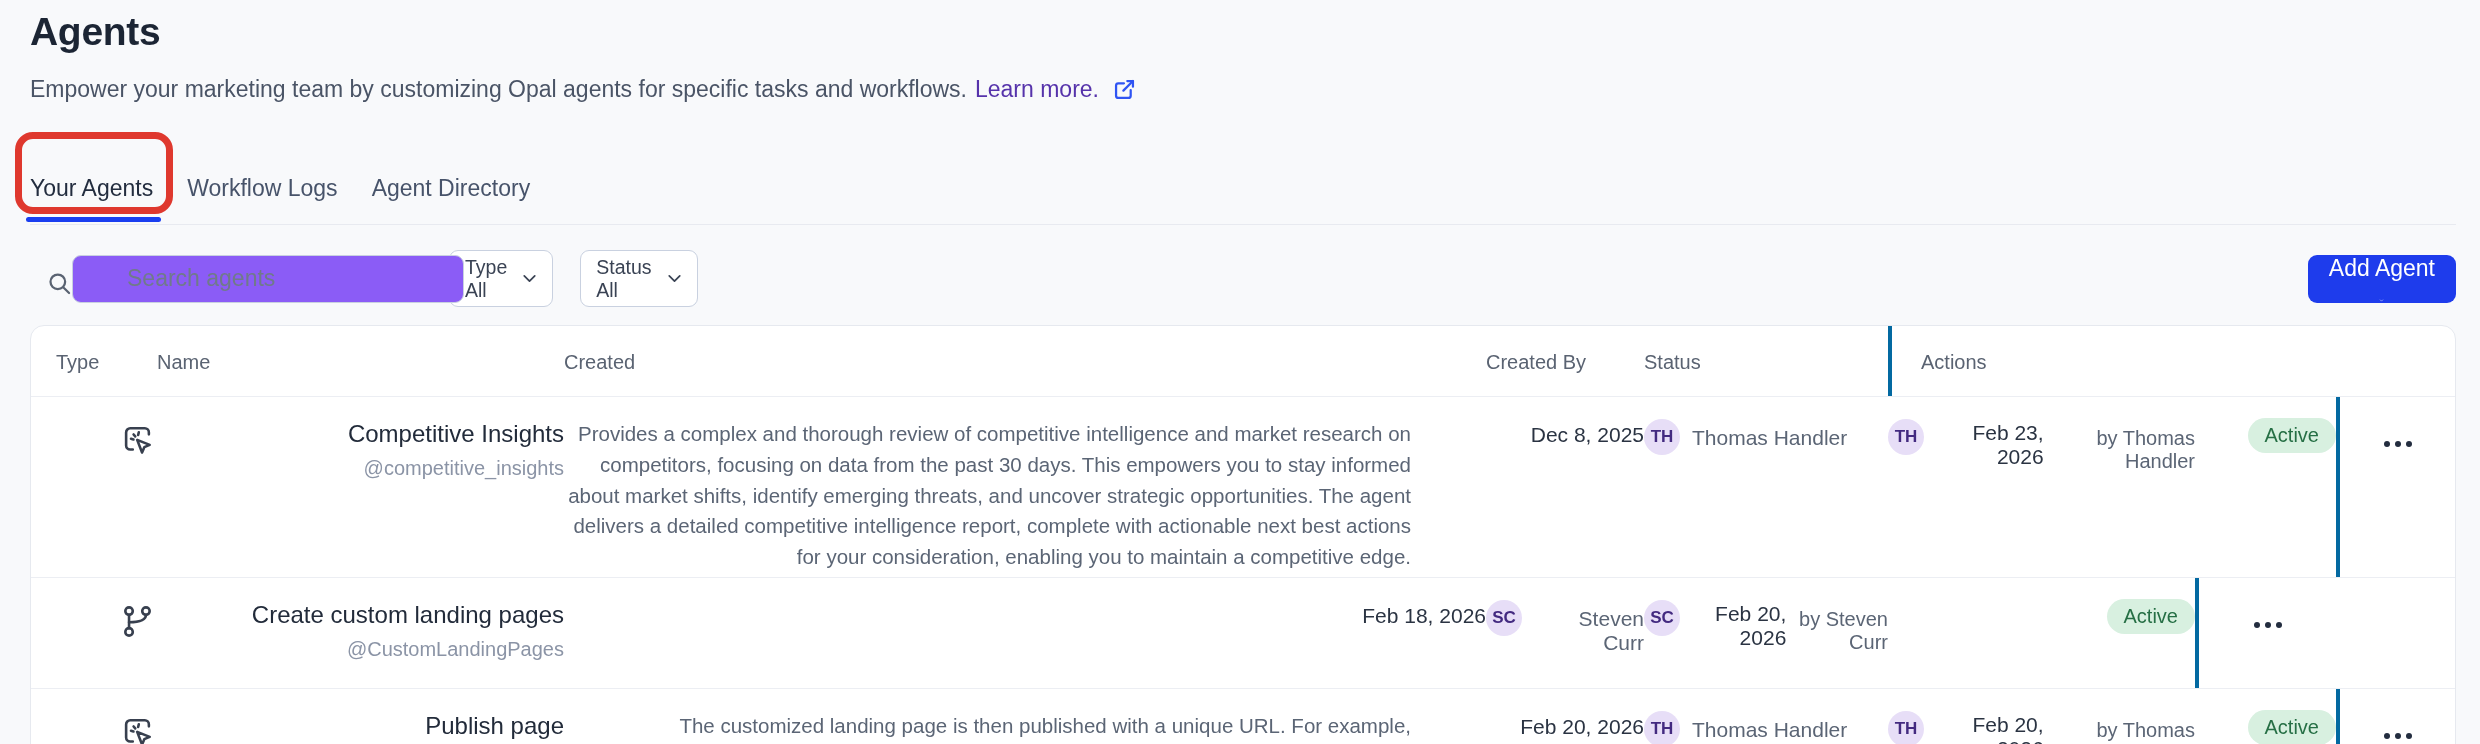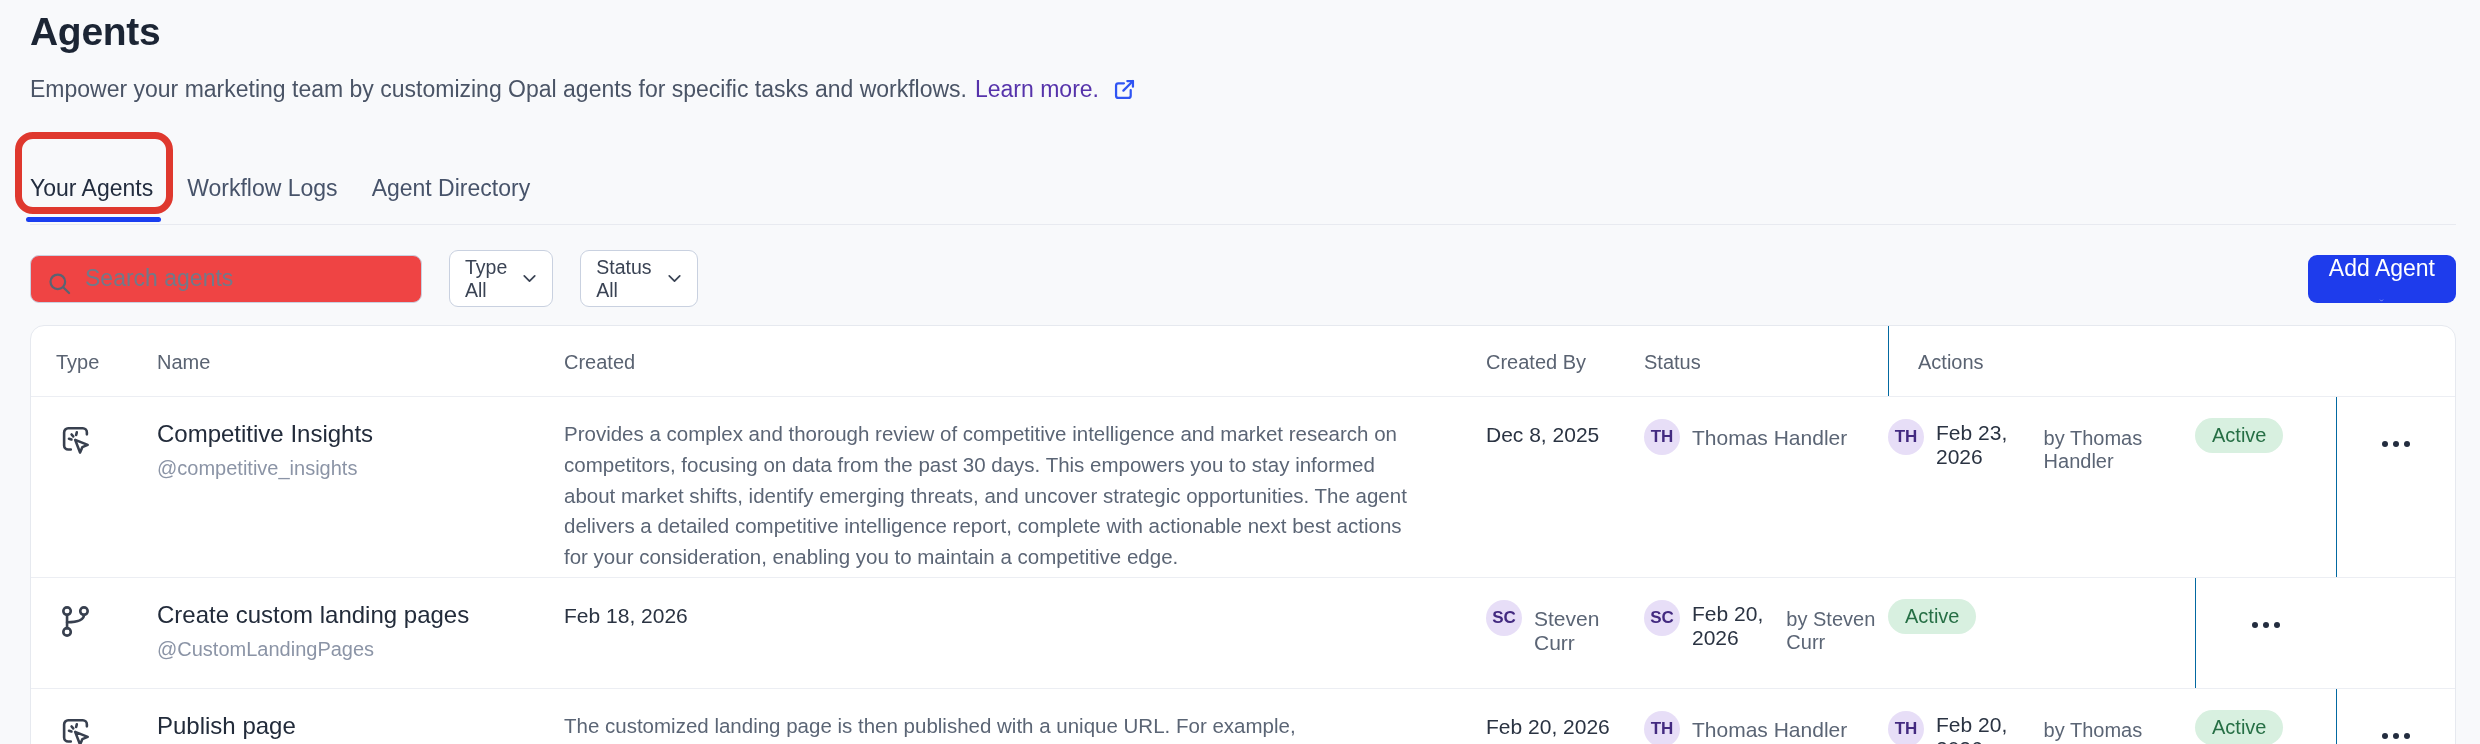--- a/index.html
+++ b/index.html
@@ -30,22 +30,22 @@
   .annotation {
     position: absolute; left: -15px; top: -23px; width: 158px; height: 82px;
     border: 7px solid #df382e; border-radius: 18px; pointer-events: none; z-index: 5;
   }
 
   
   .toolbar { margin-top: 25px; display: flex; align-items: center; }
   .search { position: relative; width: 392px; }
   .search input {
     width: 100%; height: 48px; border: 1.5px solid #c9d1e0; border-radius: 9px;
-    padding: 0 16px 0 54px; font-size: 23px; color: #2a3342; background: #ef4444;
-    outline: none; font-family: inherit;
+    padding: 0 16px 0 54px; font-size: 23px; color: #2a3342; background: #8b5cf6;
+    outline: none; font-family: inherit; margin-left: 42px;
   }
   .search input::placeholder { color: #707a8a; }
   .search .search-glyph { position: absolute; left: 16px; top: 15px; width: 27px; height: 27px; color: #5a6372; }
   .dropdown {
     margin-left: 27px; height: 57px; border: 1.5px solid #c9d1e0; border-radius: 9px;
     background: #fff; display: flex; align-items: center; padding: 0 12px 0 15px; gap: 12px; cursor: pointer;
   }
   .dropdown .lines { display: flex; flex-direction: column; line-height: 1.18; font-size: 19.5px; color: #3a4354; }
   .dropdown svg { width: 21px; height: 21px; color: #3a4354; }
   .add-btn {
@@ -58,21 +58,21 @@
   
   .card {
     margin-top: 18px; background: #fff; border: 1px solid #e6e9ef;
     border-radius: 14px; overflow: hidden; min-height: 470px;
   }
   .trow { display: grid; grid-template-columns: 126px 407px 922px 158px 244px 307px 141px 119px; }
   .thead { height: 70px; }
   .thead .cell { font-size: 20px; color: #5a6372; padding-top: 25px; }
   .cell { min-width: 0; }
   .cell.type { padding-left: 25px; }
-  .tbody .trow { border-top: 1px solid #eceef3; }
+  .tbody .trow { border-top: 1px solid #eceef3; text-align: right; }
   .row-0 { height: 181px; }
   .row-1 { height: 111px; }
   .row-2 { height: 190px; }
 
   .cell.type .type-glyph { margin-top: 24px; width: 39px; height: 39px; color: #38404f; }
   .cell.name { padding-top: 23px; }
   .agent-name { font-size: 24px; color: #222b3a; }
   .agent-handle { margin-top: 9px; font-size: 20px; color: #8b94a6; }
   .cell.desc { font-size: 20.5px; color: #5b6575; line-height: 1.5; padding-top: 22px; padding-right: 75px; }
   .cell.created { font-size: 21px; color: #2a3342; padding-top: 26px; }
@@ -80,21 +80,21 @@
   .avatar {
     width: 36px; height: 36px; border-radius: 50%; background: #e7def7; color: #432a80;
     font-weight: bold; font-size: 17px; display: flex; align-items: center; justify-content: center; flex: 0 0 36px;
   }
   .person .person-name { font-size: 21px; color: #5b6575; margin-top: 7px; }
   .mod-lines { display: flex; flex-direction: row; }
   .mod-lines .mod-date { font-size: 21px; color: #2a3342; margin-top: 2px; }
   .mod-lines .mod-by { font-size: 20px; color: #5b6575; margin-top: 8px; }
   .cell.status { padding-top: 21px; }
   .badge { display: inline-block; background: #d8f0e0; color: #266f45; font-size: 20px; padding: 6px 17px; border-radius: 999px; }
-  .cell.actions { border-left: 1px solid #0369a1; display: flex; justify-content: center; align-items: flex-start; padding-top: 36px; }
+  .cell.actions { border-left: 4px solid #0369a1; display: flex; justify-content: center; align-items: flex-start; padding-top: 36px; }
   .thead .cell.actions { justify-content: flex-start; padding-left: 29px; padding-top: 25px; }
   .dots { display: flex; gap: 5px; cursor: pointer; background: none; border: none; padding: 8px 6px; }
   .dots i { width: 6px; height: 6px; border-radius: 50%; background: #232d3f; display: block; }
 </style>
 </head>
 <body>
 
 <div class="page">
 
   <h1 class="page-title">Agents</h1>

